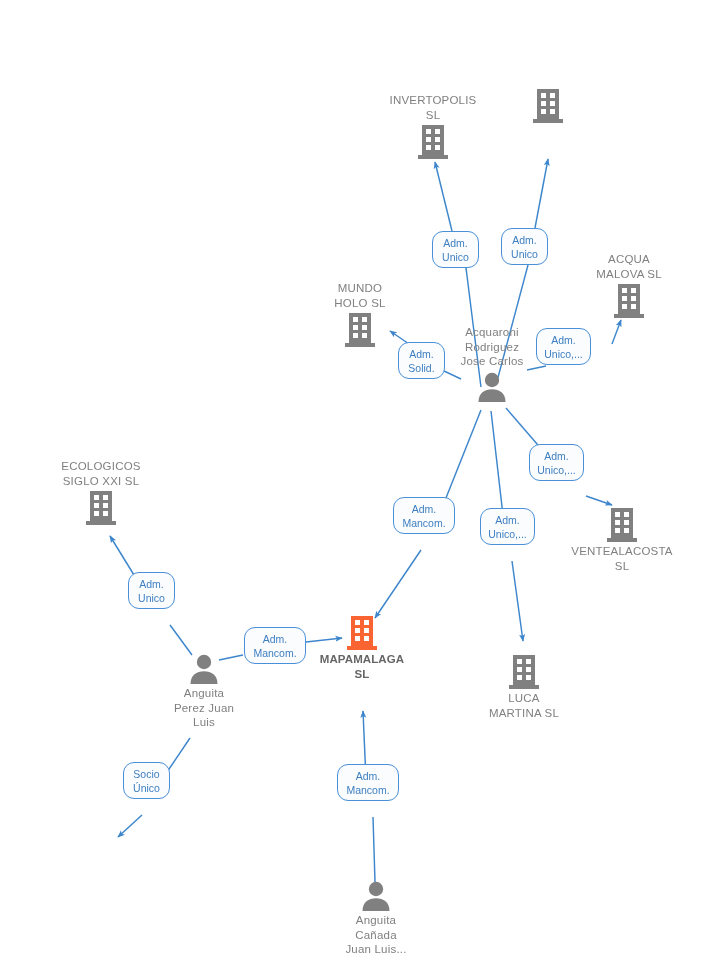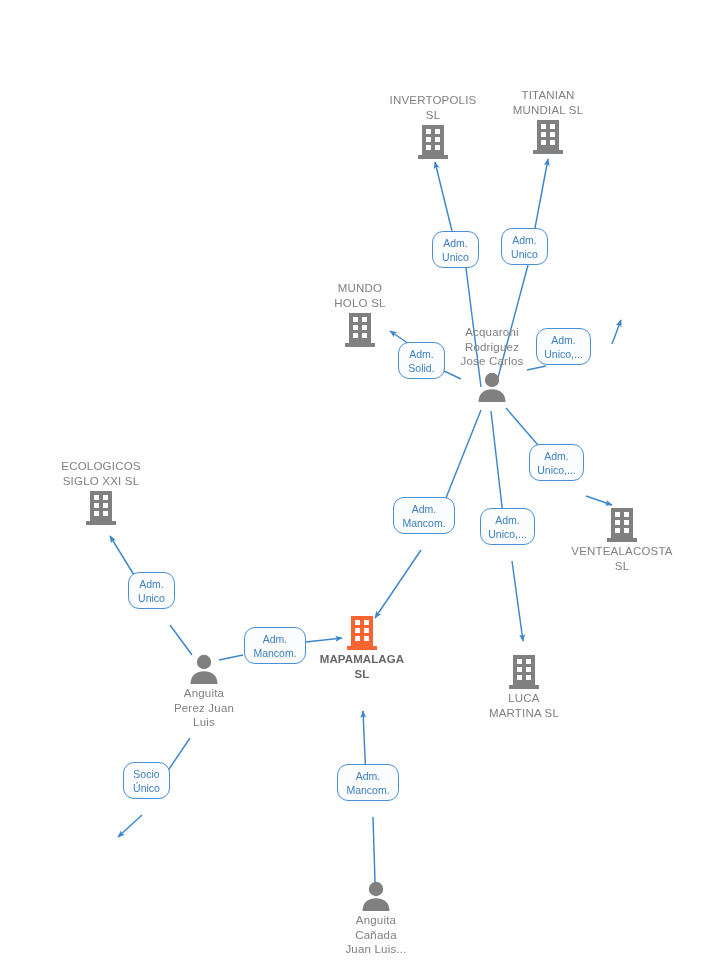--- a/index.html
+++ b/index.html
@@ -164,40 +164,58 @@
           <rect x="10" y="13" width="5" height="5"></rect>
             <rect x="19" y="13" width="5" height="5"></rect>
           <rect x="10" y="21" width="5" height="5"></rect>
             <rect x="19" y="21" width="5" height="5"></rect>
         </g>
       </svg>
     </span>
   </div>
 
   <div class="node company label-above" style="left:548px; top:53px;">
-    <span class="label">TITANIAN
-MUNDIAL  SL</span>
-    <span class="icon">
-      <svg width="34" height="36" viewBox="0 0 34 36" xmlns="http://www.w3.org/2000/svg">
-        <g fill="#808080">
-          <rect x="6" y="1" width="22" height="30"></rect>
-          <rect x="2" y="31" width="30" height="4"></rect>
-        </g>
-        <g fill="#ffffff">
-          <rect x="10" y="5" width="5" height="5"></rect>
-            <rect x="19" y="5" width="5" height="5"></rect>
-          <rect x="10" y="13" width="5" height="5"></rect>
-            <rect x="19" y="13" width="5" height="5"></rect>
-          <rect x="10" y="21" width="5" height="5"></rect>
-            <rect x="19" y="21" width="5" height="5"></rect>
-        </g>
-      </svg>
-    </span>
-  </div>
-
+    <span class="icon">
+      <svg width="34" height="36" viewBox="0 0 34 36" xmlns="http://www.w3.org/2000/svg">
+        <g fill="#808080">
+          <rect x="6" y="1" width="22" height="30"></rect>
+          <rect x="2" y="31" width="30" height="4"></rect>
+        </g>
+        <g fill="#ffffff">
+          <rect x="10" y="5" width="5" height="5"></rect>
+            <rect x="19" y="5" width="5" height="5"></rect>
+          <rect x="10" y="13" width="5" height="5"></rect>
+            <rect x="19" y="13" width="5" height="5"></rect>
+          <rect x="10" y="21" width="5" height="5"></rect>
+            <rect x="19" y="21" width="5" height="5"></rect>
+        </g>
+      </svg>
+    </span>
+  </div>
+
+  <div class="node company label-above" style="left:629px; top:217px;">
+    <span class="label">ACQUA
+MALOVA  SL</span>
+    <span class="icon">
+      <svg width="34" height="36" viewBox="0 0 34 36" xmlns="http://www.w3.org/2000/svg">
+        <g fill="#808080">
+          <rect x="6" y="1" width="22" height="30"></rect>
+          <rect x="2" y="31" width="30" height="4"></rect>
+        </g>
+        <g fill="#ffffff">
+          <rect x="10" y="5" width="5" height="5"></rect>
+            <rect x="19" y="5" width="5" height="5"></rect>
+          <rect x="10" y="13" width="5" height="5"></rect>
+            <rect x="19" y="13" width="5" height="5"></rect>
+          <rect x="10" y="21" width="5" height="5"></rect>
+            <rect x="19" y="21" width="5" height="5"></rect>
+        </g>
+      </svg>
+    </span>
+  </div>
 
   <div class="node company label-above" style="left:360px; top:246px;">
     <span class="label">MUNDO
 HOLO SL</span>
     <span class="icon">
       <svg width="34" height="36" viewBox="0 0 34 36" xmlns="http://www.w3.org/2000/svg">
         <g fill="#808080">
           <rect x="6" y="1" width="22" height="30"></rect>
           <rect x="2" y="31" width="30" height="4"></rect>
         </g>

